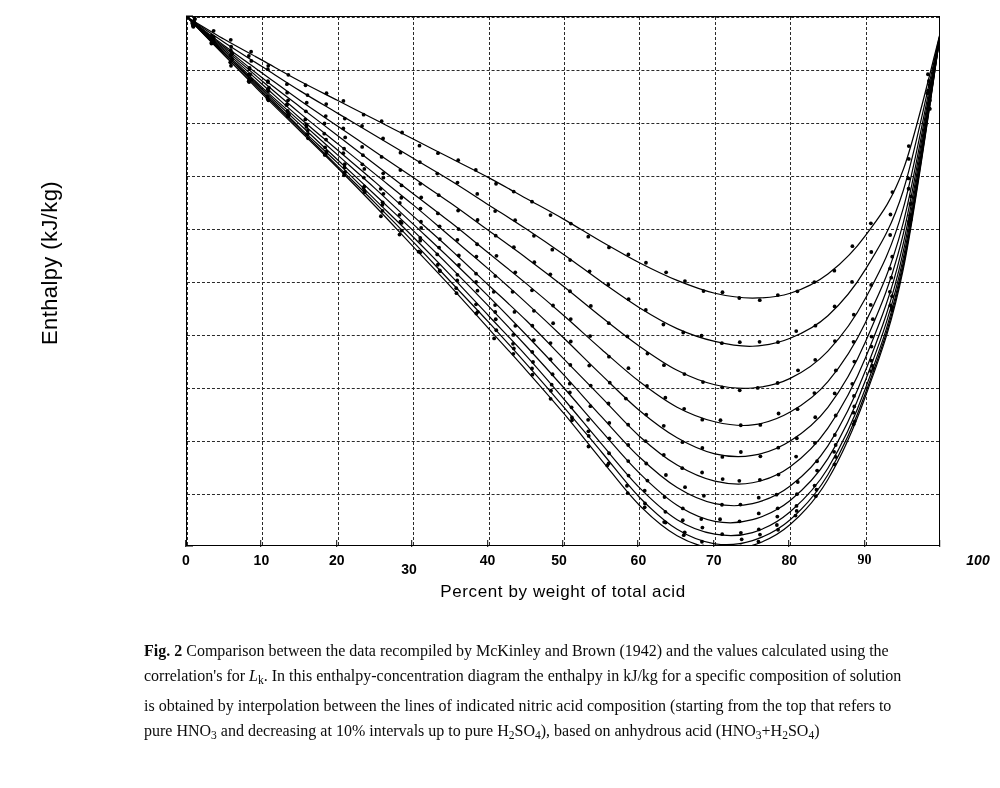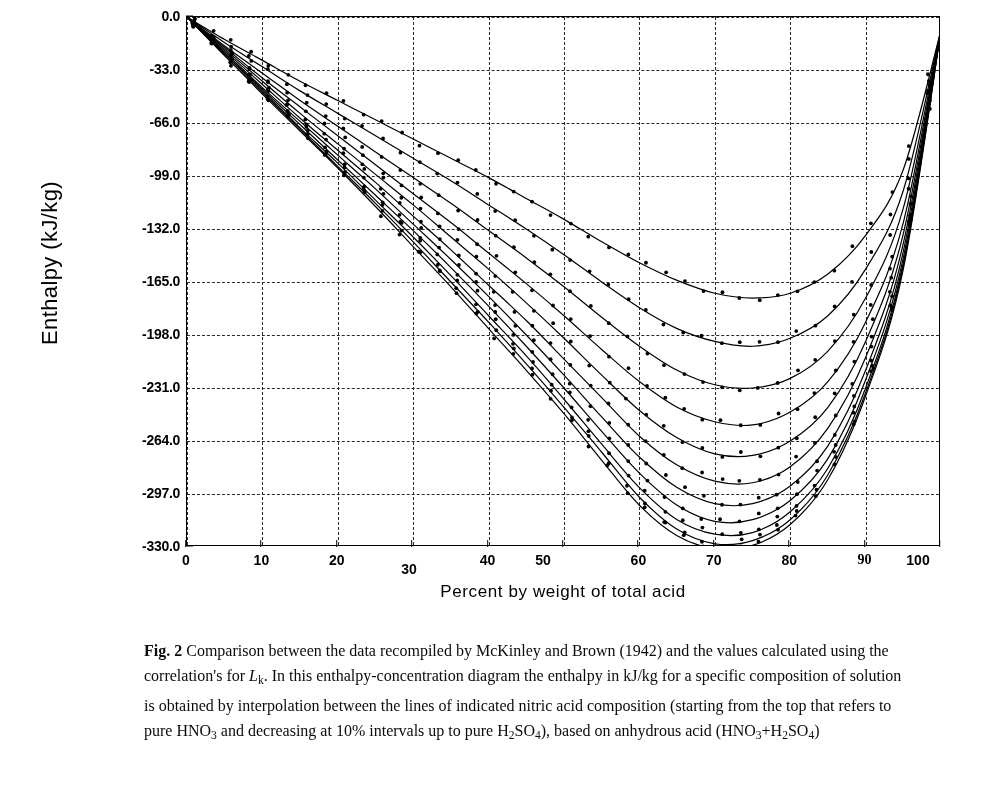--- a/index.html
+++ b/index.html
@@ -186,33 +186,20 @@
 </style>
 </head>
 <body>
 
 <div id="figure-wrap">
 
   <div id="chart-block">
 
     <div id="ylabel">Enthalpy (kJ/kg)</div>
 
-    <div id="ytick-col">
-      <div class="ytick" style="top:0px">0.0</div>
-      <div class="ytick" style="top:53px">-33.0</div>
-      <div class="ytick" style="top:106px">-66.0</div>
-      <div class="ytick" style="top:159px">-99.0</div>
-      <div class="ytick" style="top:212px">-132.0</div>
-      <div class="ytick" style="top:265px">-165.0</div>
-      <div class="ytick" style="top:318px">-198.0</div>
-      <div class="ytick" style="top:371px">-231.0</div>
-      <div class="ytick" style="top:424px">-264.0</div>
-      <div class="ytick" style="top:477px">-297.0</div>
-      <div class="ytick" style="top:530px">-330.0</div>
-    </div>
 
     <div id="ytick-marks">
       <div class="ytick-mark" style="top:0px"></div>
       <div class="ytick-mark" style="top:53px"></div>
       <div class="ytick-mark" style="top:106px"></div>
       <div class="ytick-mark" style="top:159px"></div>
       <div class="ytick-mark" style="top:212px"></div>
       <div class="ytick-mark" style="top:265px"></div>
       <div class="ytick-mark" style="top:318px"></div>
       <div class="ytick-mark" style="top:371px"></div>
@@ -735,26 +722,26 @@
         <div class="xtick-mark" style="left: 678.6px;"></div>
         <div class="xtick-mark" style="left: 754px;"></div>
       </div>
 
     <div id="xtick-row">
         <div class="xtick" style="left: 0px;">0</div>
         <div class="xtick" style="left: 75.4px;">10</div>
         <div class="xtick" style="left: 150.8px;">20</div>
         <div class="xtick" style="left: 223px; margin-top: 9px;">30</div>
         <div class="xtick" style="left: 301.6px;">40</div>
-        <div class="xtick" style="left: 357px;">50</div>
+        <div class="xtick" style="left: 373px;">50</div>
         <div class="xtick" style="left: 452.4px;">60</div>
         <div class="xtick" style="left: 527.8px; text-align: right;">70</div>
         <div class="xtick" style="left: 603.2px;">80</div>
         <div class="xtick" style="left: 678.6px; font-family: Liberation Serif, serif;">90</div>
-        <div class="xtick" style="left: 732px;">100</div>
+        <div class="xtick" style="left: 792px; font-style: italic;">100</div>
       </div>
 
     <div id="xlabel">Percent by weight of total acid</div>
   </div>
 
   <div id="caption">
     <p class="cap-indent">
       <span class="cap-label">Fig. 2</span><span> </span><span class="cap-body" id="caption-body">Comparison between the data recompiled by McKinley and Brown (1942) and the values calculated using the correlation's for <i>L</i><sub>k</sub>. In this enthalpy-concentration diagram the enthalpy in kJ/kg for a specific composition of solution is obtained by interpolation between the lines of indicated nitric acid composition (starting from the top that refers to pure HNO<sub>3</sub> and decreasing at 10% intervals up to pure H<sub>2</sub>SO<sub>4</sub>), based on anhydrous acid (HNO<sub>3</sub>+H<sub>2</sub>SO<sub>4</sub>)</span>
     </p>
   </div>

